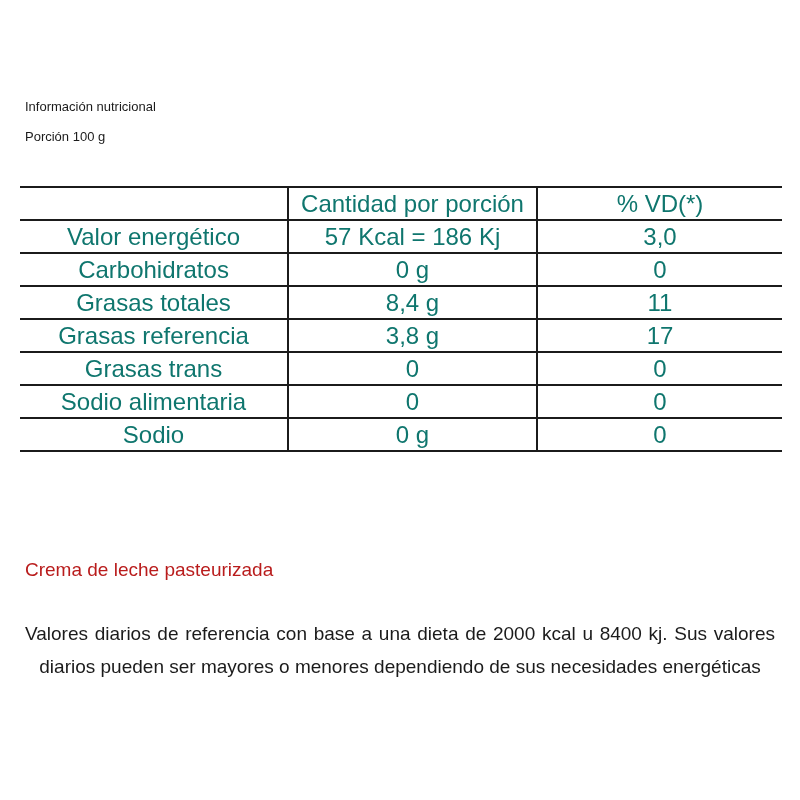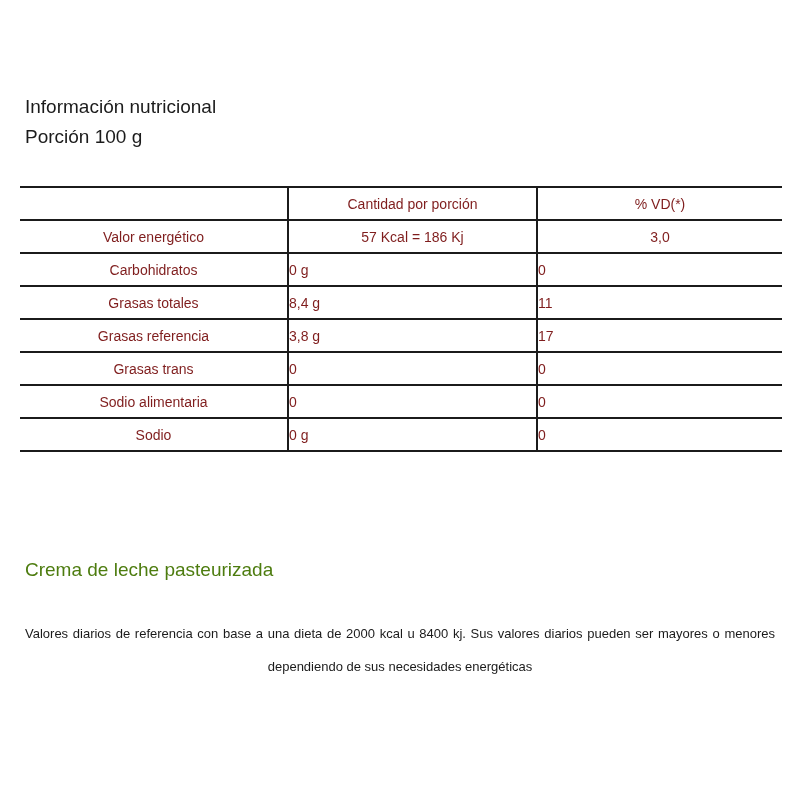--- a/index.html
+++ b/index.html
@@ -25,39 +25,39 @@
   }
 
   
   .heading {
     position: absolute;
     left: 25px;
     top: 92px;
     width: 700px;
   }
   .heading-line {
-    font-size: 19px;
+    font-size: 13px;
     line-height: 30px;
     color: #1b1b1b;
     white-space: nowrap;
   }
 
   
   .nutri-table-wrap {
     position: absolute;
     left: 20px;
     top: 186px;
     width: 762px;
   }
   table.nutri {
     width: 762px;
     border-collapse: collapse;
     table-layout: fixed;
-    font-size: 14px;
-    color: #7f1d1d;
+    font-size: 24px;
+    color: #0f766e;
   }
   table.nutri col.c-label { width: 268px; }
   table.nutri col.c-amount { width: 249px; }
   table.nutri col.c-vd { width: 245px; }
 
   table.nutri tr {
     height: 33px;
   }
   table.nutri th,
   table.nutri td {
@@ -85,47 +85,47 @@
   }
 
   
   .cell-label {
     padding-left: 7px;
     text-align: center;
   }
   .cell-amount,
   .cell-vd {
     padding-left: 9px;
-    text-align: left;
+    text-align: center;
   }
   
   tr.hdr .cell-amount,
   tr.hdr .cell-vd,
   tr.energy .cell-amount,
   tr.energy .cell-vd {
     text-align: center;
     padding-left: 0;
   }
 
   
   .product-name {
     position: absolute;
     left: 25px;
     top: 556px;
     font-size: 19px;
     line-height: 28px;
-    color: #4d7c0f;
+    color: #b91c1c;
     white-space: nowrap;
   }
   .disclaimer {
     position: absolute;
     left: 25px;
     top: 617px;
     width: 750px;
-    font-size: 13px;
+    font-size: 19px;
     line-height: 33px;
     color: #1b1b1b;
     text-align: justify;
     text-align-last: center;
     text-justify: inter-word;
   }
 </style>
 </head>
 <body>
 

